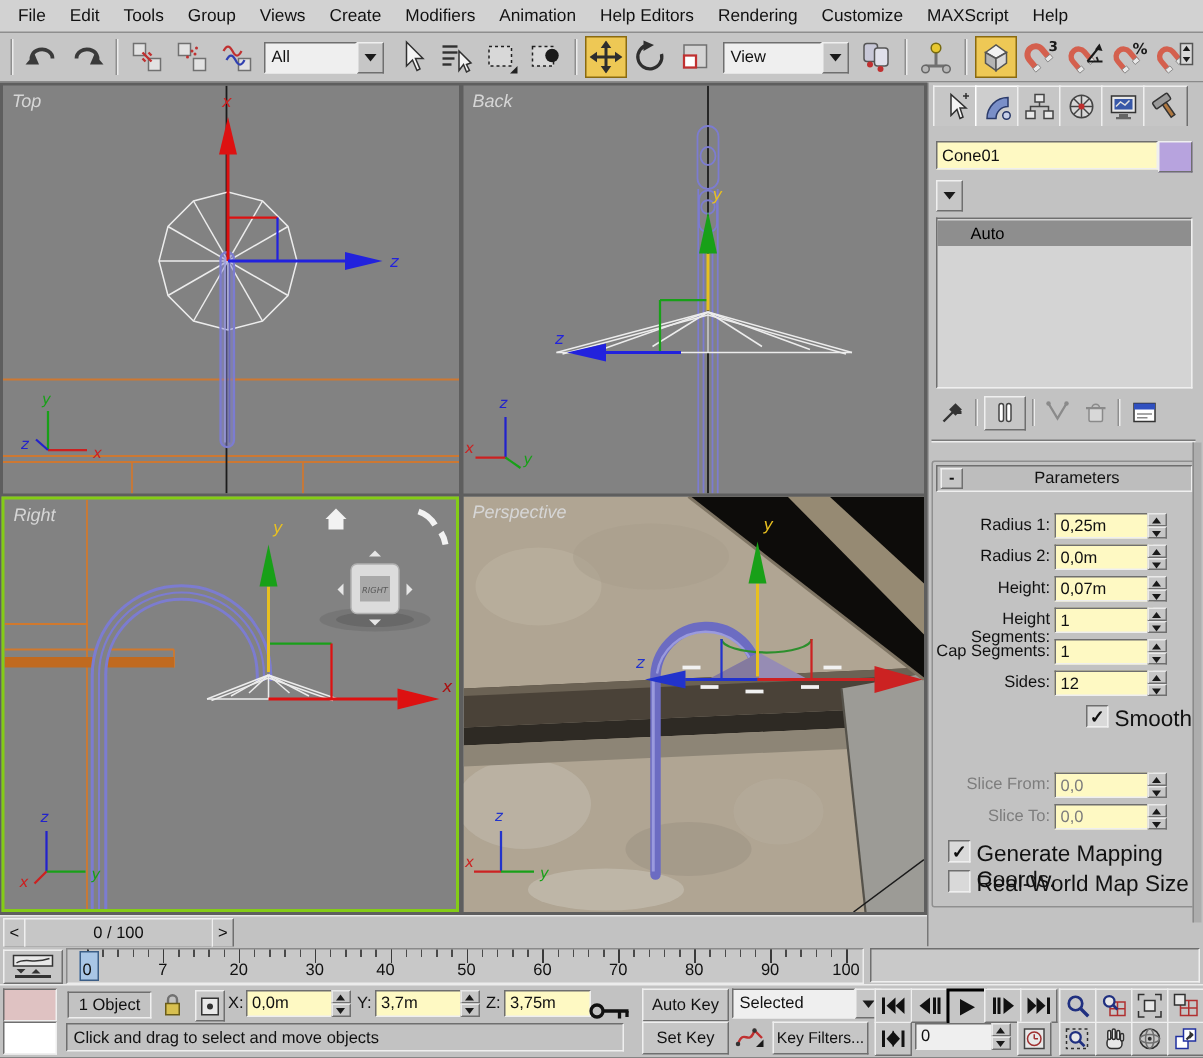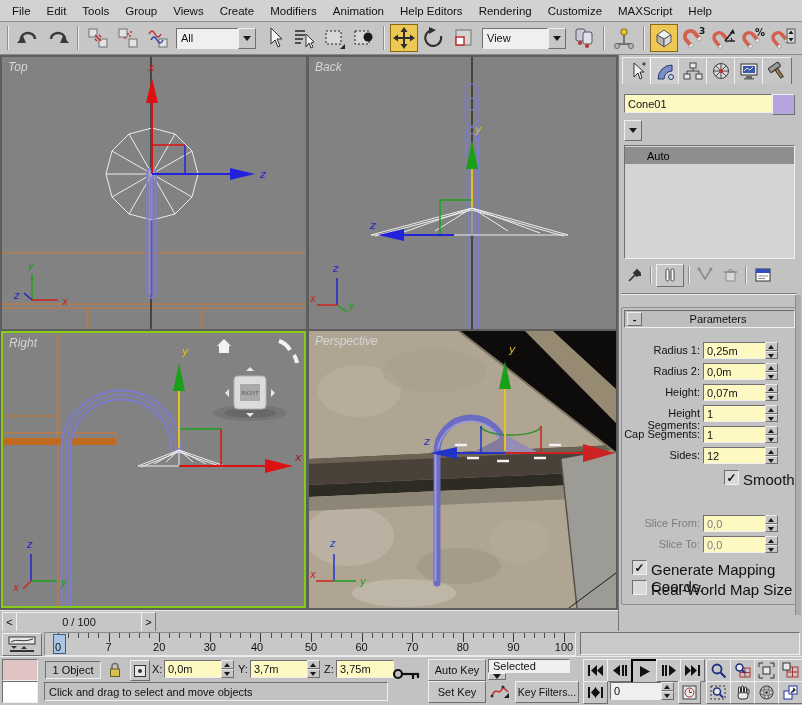--- a/index.html
+++ b/index.html
@@ -780,28 +780,28 @@
 
     <div style="position:absolute;left:392px;top:8px;">
       <svg width="30" height="18">
           <circle cx="6" cy="9" r="4" fill="none" stroke="#111" stroke-width="2.2"></circle>
           <line x1="10" y1="9" x2="27" y2="9" stroke="#111" stroke-width="2.2"></line>
           <line x1="21" y1="9" x2="21" y2="14" stroke="#111" stroke-width="2.2"></line>
           <line x1="26" y1="9" x2="26" y2="13" stroke="#111" stroke-width="2.2"></line>
         </svg>
     </div>
 
-    <div class="sunk" style="position:absolute;left:44px;top:25px;width:344px;height:19px;display:flex;align-items:center;padding-left:4px;box-sizing:border-box;">
+    <div class="sunk" style="position:absolute;left:44px;top:25px;width:372px;height:19px;display:flex;align-items:center;padding-left:4px;box-sizing:border-box;">
       <span>Click and drag to select and move objects</span>
     </div>
 
     <div class="btn" style="position:absolute;left:428px;top:2px;width:56px;height:20px;">Auto Key</div>
     <div class="btn" style="position:absolute;left:428px;top:24px;width:56px;height:20px;">Set Key</div>
 
-    <div class="combo" style="position:absolute;left:488px;top:2px;margin:0;height:20px;flex-direction:column;">
+    <div class="combo" style="position:absolute;left:488px;top:2px;margin:0;height:20px;">
       <div class="cval" style="width:72px;background:#efefef;">Selected</div>
       <div class="carr">
           <div class="tri-dn"></div>
         </div>
     </div>
     <div style="position:absolute;left:488px;top:24px;width:24px;height:20px;display:grid;place-items:center;">
       <svg width="20" height="16">
           <path d="M2 13 C6 2 9 15 13 4 L18 9" fill="none" stroke="#c03030" stroke-width="1.6"></path>
           <circle cx="2" cy="13" r="1.5" fill="#333"></circle>
           <circle cx="13" cy="4" r="1.5" fill="#333"></circle>

